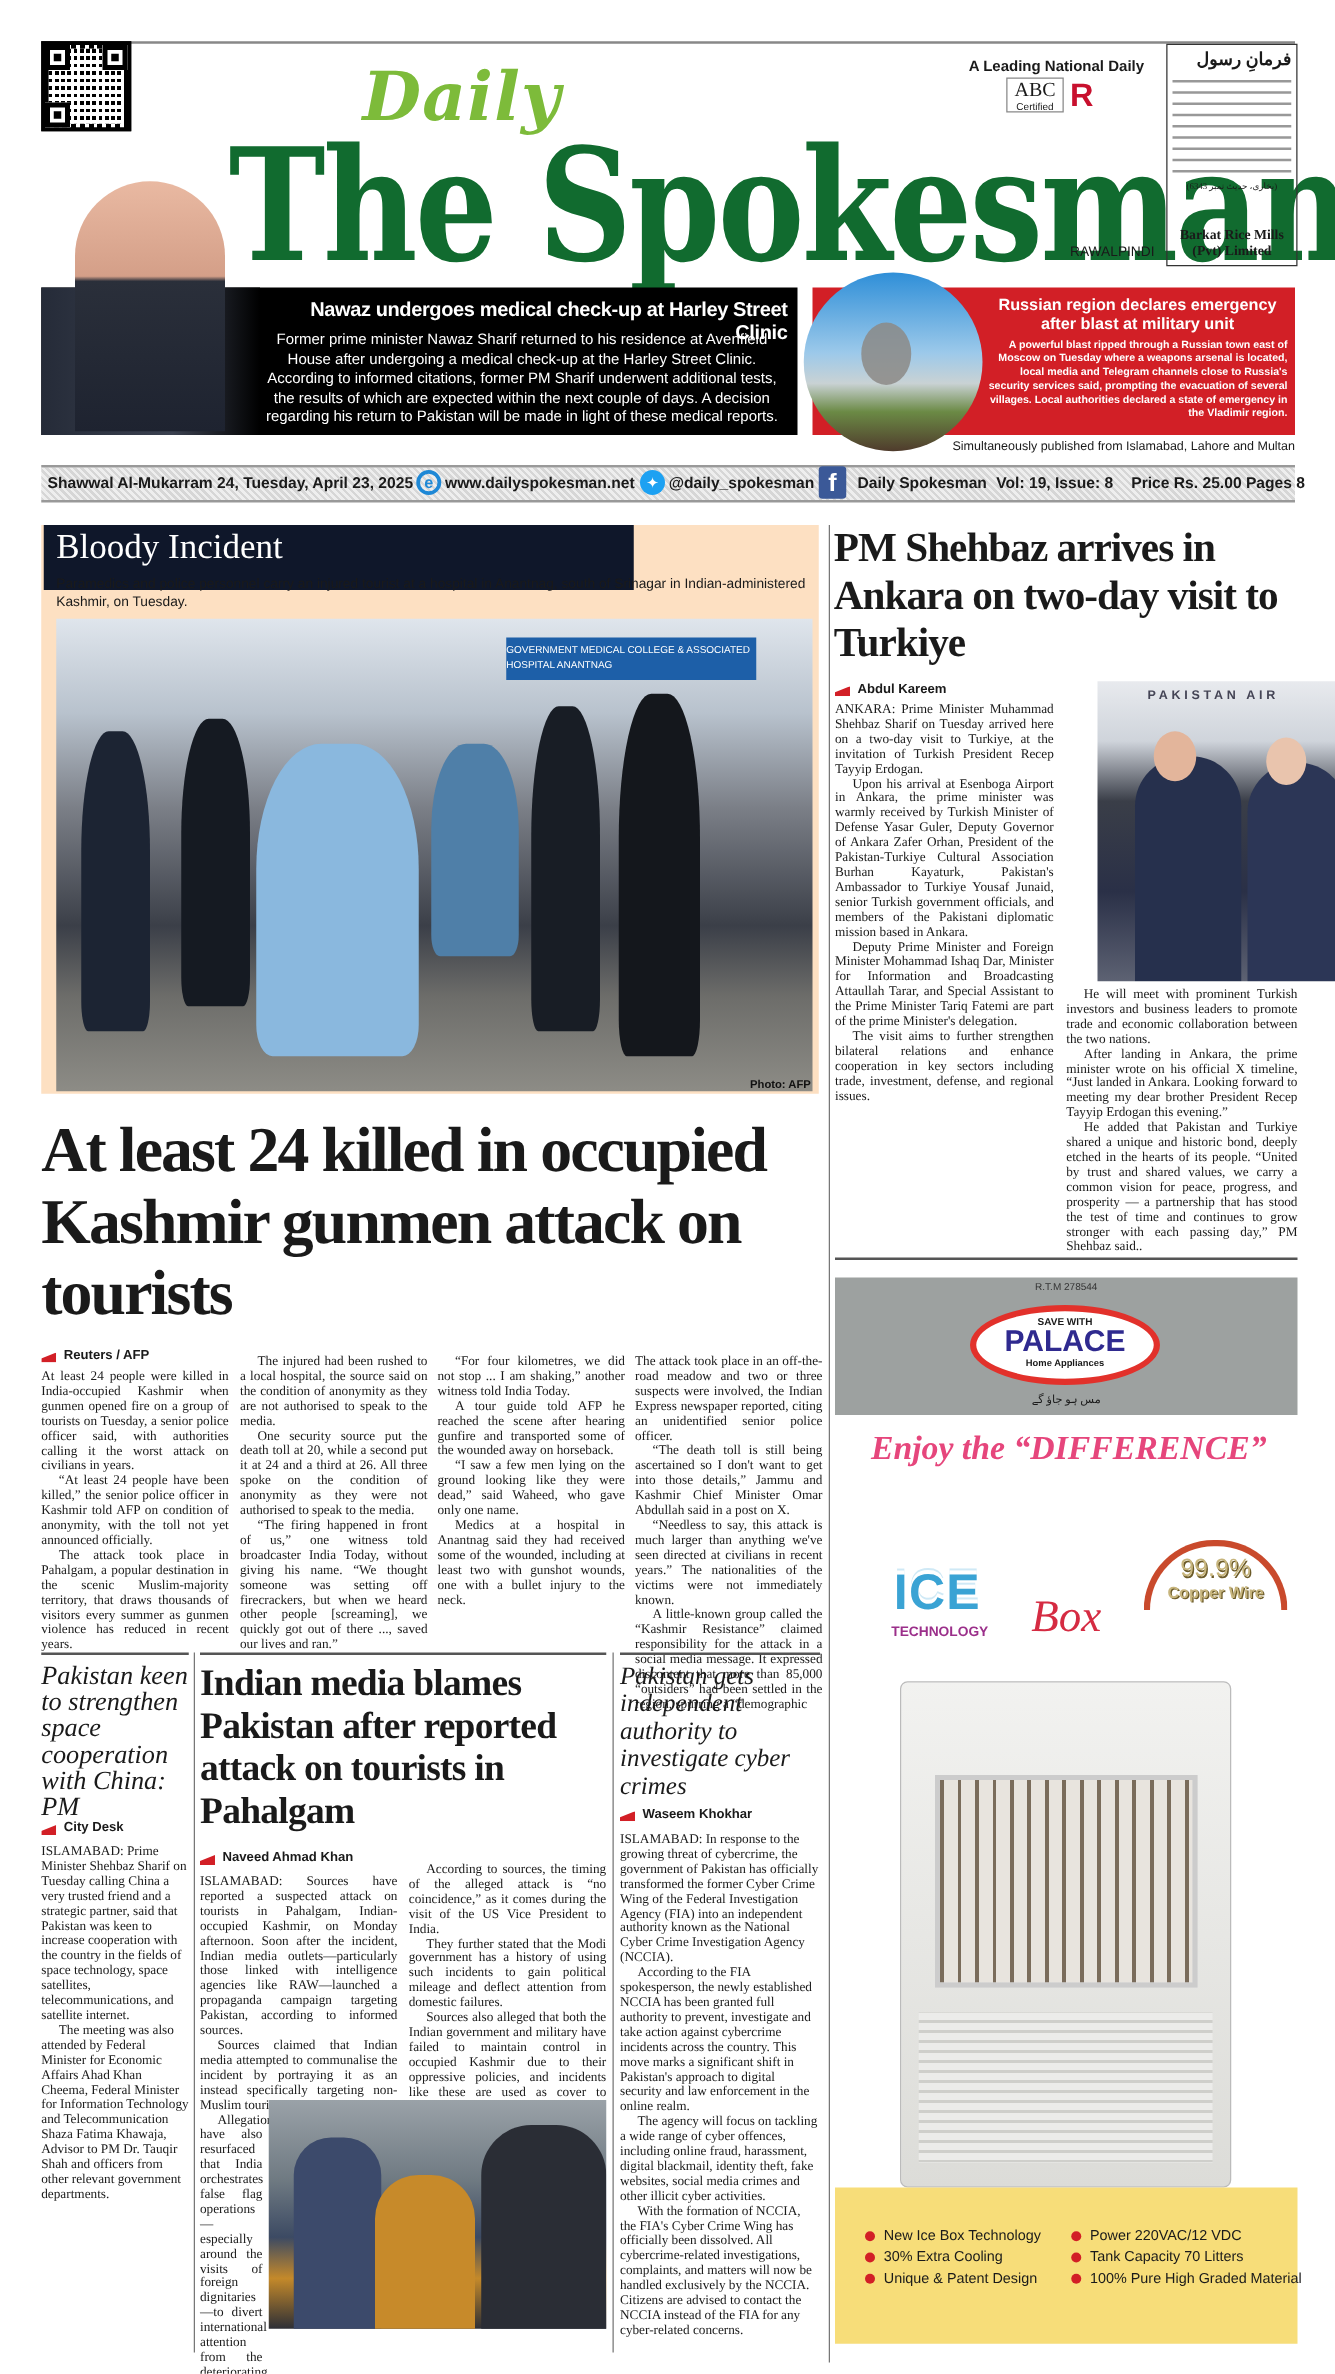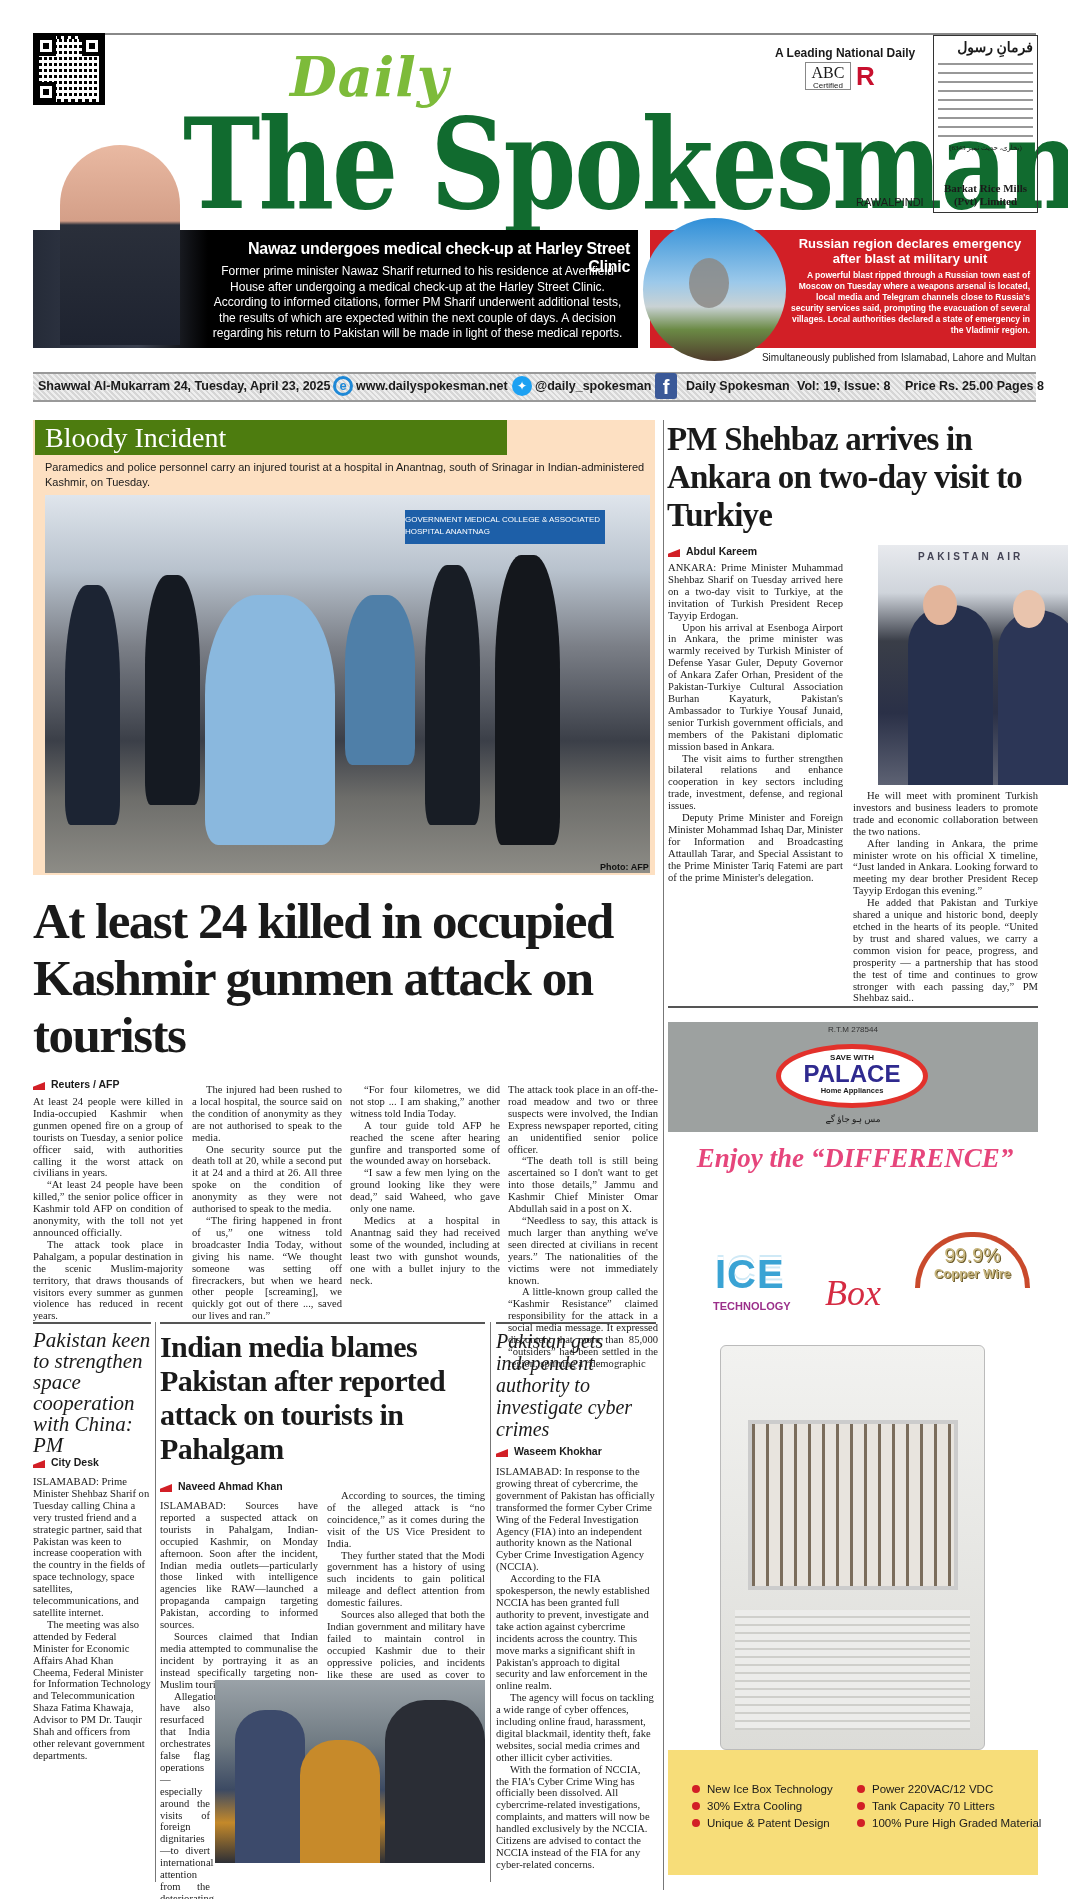--- a/index.html
+++ b/index.html
@@ -42,21 +42,21 @@
 .russia-p{left:790px;top:270px;width:240px;text-align:right;color:#fff;font-size:8.5px;line-height:11px;font-weight:bold}
 .simul{left:700px;top:352px;width:336px;text-align:right;font-size:10px}
 
 .datebar{left:33px;top:372px;width:1003px;height:30px;background:repeating-linear-gradient(45deg,#d6d6d6 0 2px,#eeeeee 2px 4px);border-top:2px solid #999;border-bottom:2px solid #999}
 .db-item{top:379px;font-size:12.5px;font-weight:bold;white-space:nowrap}
 .ie-icon{top:376px;width:20px;height:20px;border-radius:50%;border:3px solid #1e88d6;color:#1e88d6;font-weight:bold;font-size:13px;line-height:14px;text-align:center}
 .tw-icon{top:376px;width:20px;height:20px;border-radius:50%;background:#1da1f2;color:#fff;font-size:12px;line-height:20px;text-align:center}
 .fb-icon{top:373px;width:22px;height:26px;background:#3b5998;color:#fff;font-weight:bold;font-size:20px;line-height:28px;text-align:center;border-radius:3px}
 
 .bi-bg{left:33px;top:420px;width:622px;height:455px;background:#fde0c2}
-.bi-title{left:35px;top:420px;width:472px;height:35px;background:#4d7c0f;color:#fff;font-size:28px;padding-left:10px;line-height:36px}
+.bi-title{left:35px;top:420px;width:472px;height:52px;background:#0f172a;color:#fff;font-size:28px;padding-left:10px;line-height:36px}
 .bi-caption{left:45px;top:460px;width:605px;font-size:11px;line-height:15px}
 .bi-photo{left:45px;top:495px;width:605px;height:378px;background:linear-gradient(180deg,#dfe5ec 0,#b8c2cd 20%,#7b7f87 40%,#3b3f48 65%,#6d6d6a 80%,#8d8c86 100%);overflow:hidden}
 .bi-photo .fig{position:absolute;border-radius:40% 40% 10% 10%}
 .photo-credit{left:600px;top:862px;font-size:9px;font-weight:bold;color:#111}
 
 .main-h{left:33px;top:893px;width:620px;font-weight:bold;font-size:51px;line-height:57px;letter-spacing:-1.5px}
 .byline{font-size:10.5px;font-weight:bold;display:flex;align-items:flex-end;gap:6px}
 .byline .pen{width:12px;height:8px;background:#d21f26;clip-path:polygon(0 60%,100% 0,100% 100%,0 100%)}
 .col{font-size:10.6px;line-height:11.9px;text-align:justify}
 .col p{text-indent:14px}
@@ -192,22 +192,22 @@
 <div class="abs tk-photo">
   <div style="position:absolute;left:40px;top:6px;font-size:10px;font-weight:bold;color:#445;font-family:'Liberation Sans',sans-serif;letter-spacing:3px">PAKISTAN AIR</div>
   <div style="position:absolute;left:30px;top:60px;width:85px;height:180px;border-radius:40px 40px 0 0;background:#26304d"></div>
   <div style="position:absolute;left:45px;top:40px;width:34px;height:40px;border-radius:50%;background:#e3b59b"></div>
   <div style="position:absolute;left:120px;top:65px;width:80px;height:175px;border-radius:40px 40px 0 0;background:#2c3656"></div>
   <div style="position:absolute;left:135px;top:45px;width:32px;height:38px;border-radius:50%;background:#e9c4ad"></div>
 </div>
 <div class="abs col" style="left:668px;top:562px;width:175px">
   <p class="first">ANKARA: Prime Minister Muhammad Shehbaz Sharif on Tuesday arrived here on a two-day visit to Turkiye, at the invitation of Turkish President Recep Tayyip Erdogan.</p>
   <p>Upon his arrival at Esenboga Airport in Ankara, the prime minister was warmly received by Turkish Minister of Defense Yasar Guler, Deputy Governor of Ankara Zafer Orhan, President of the Pakistan-Turkiye Cultural Association Burhan Kayaturk, Pakistan's Ambassador to Turkiye Yousaf Junaid, senior Turkish government officials, and members of the Pakistani diplomatic mission based in Ankara.</p>
+  <p>Deputy Prime Minister and Foreign Minister Mohammad Ishaq Dar, Minister for Information and Broadcasting Attaullah Tarar, and Special Assistant to the Prime Minister Tariq Fatemi are part of the prime Minister's delegation.</p>
   <p>The visit aims to further strengthen bilateral relations and enhance cooperation in key sectors including trade, investment, defense, and regional issues.</p>
-  <p>Deputy Prime Minister and Foreign Minister Mohammad Ishaq Dar, Minister for Information and Broadcasting Attaullah Tarar, and Special Assistant to the Prime Minister Tariq Fatemi are part of the prime Minister's delegation.</p>
 </div>
 <div class="abs col" style="left:853px;top:790px;width:185px">
   <p>He will meet with prominent Turkish investors and business leaders to promote trade and economic collaboration between the two nations.</p>
   <p>After landing in Ankara, the prime minister wrote on his official X timeline, “Just landed in Ankara. Looking forward to meeting my dear brother President Recep Tayyip Erdogan this evening.”</p>
   <p>He added that Pakistan and Turkiye shared a unique and historic bond, deeply etched in the hearts of its people. “United by trust and shared values, we carry a common vision for peace, progress, and prosperity — a partnership that has stood the test of time and continues to grow stronger with each passing day,” PM Shehbaz said..</p>
 </div>
 <div class="abs rule" style="left:668px;top:1006px;width:370px;height:2px"></div>
 
 <div class="abs palace-ad"></div>
 <div class="abs sans" style="left:668px;top:1025px;width:370px;text-align:center;font-size:8px;color:#333">R.T.M 278544</div>

